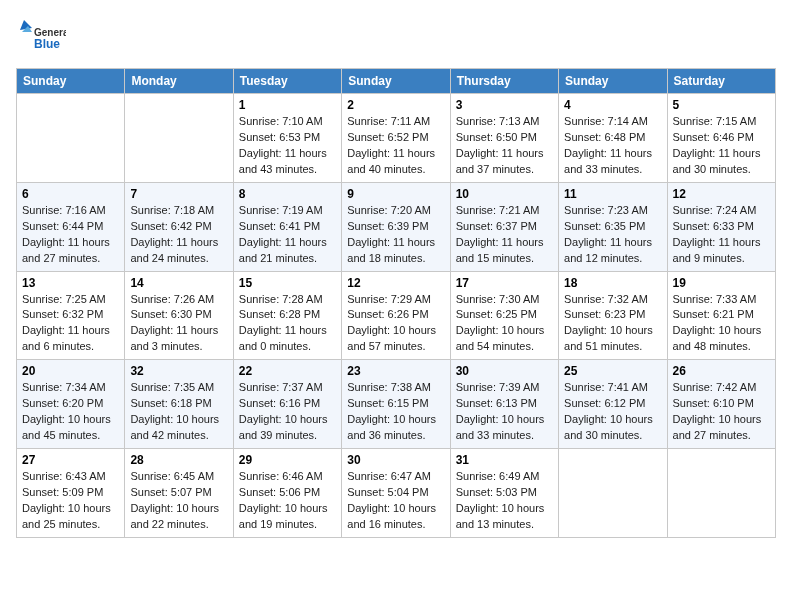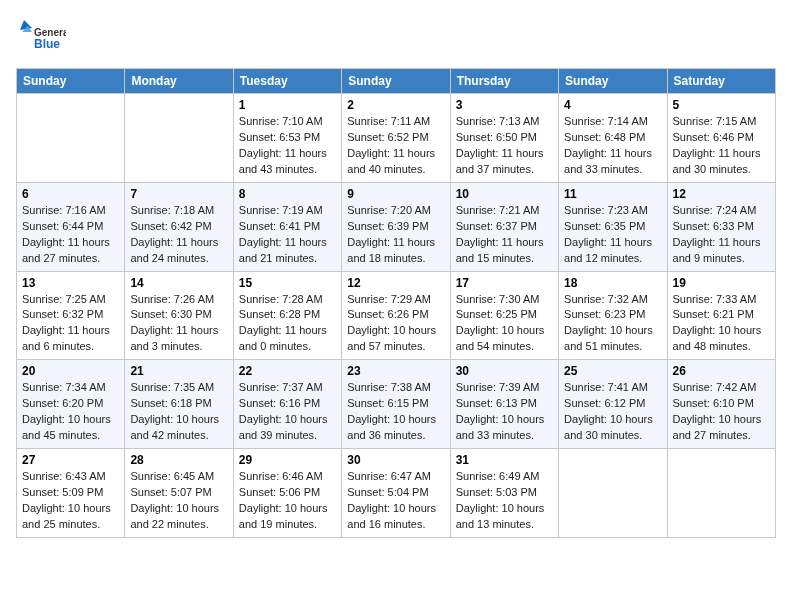--- a/index.html
+++ b/index.html
@@ -188,21 +188,21 @@
           <span class="day-number">19</span>
           <div class="cell-content">Sunrise: 7:33 AM<br>Sunset: 6:21 PM<br>Daylight: 10 hours and 48 minutes.</div>
         </td>
       </tr>
       <tr>
         <td>
           <span class="day-number">20</span>
           <div class="cell-content">Sunrise: 7:34 AM<br>Sunset: 6:20 PM<br>Daylight: 10 hours and 45 minutes.</div>
         </td>
         <td>
-          <span class="day-number">21</span>
+          <span class="day-number">32</span>
           <div class="cell-content">Sunrise: 7:35 AM<br>Sunset: 6:18 PM<br>Daylight: 10 hours and 42 minutes.</div>
         </td>
         <td>
           <span class="day-number">22</span>
           <div class="cell-content">Sunrise: 7:37 AM<br>Sunset: 6:16 PM<br>Daylight: 10 hours and 39 minutes.</div>
         </td>
         <td>
           <span class="day-number">23</span>
           <div class="cell-content">Sunrise: 7:38 AM<br>Sunset: 6:15 PM<br>Daylight: 10 hours and 36 minutes.</div>
         </td>

